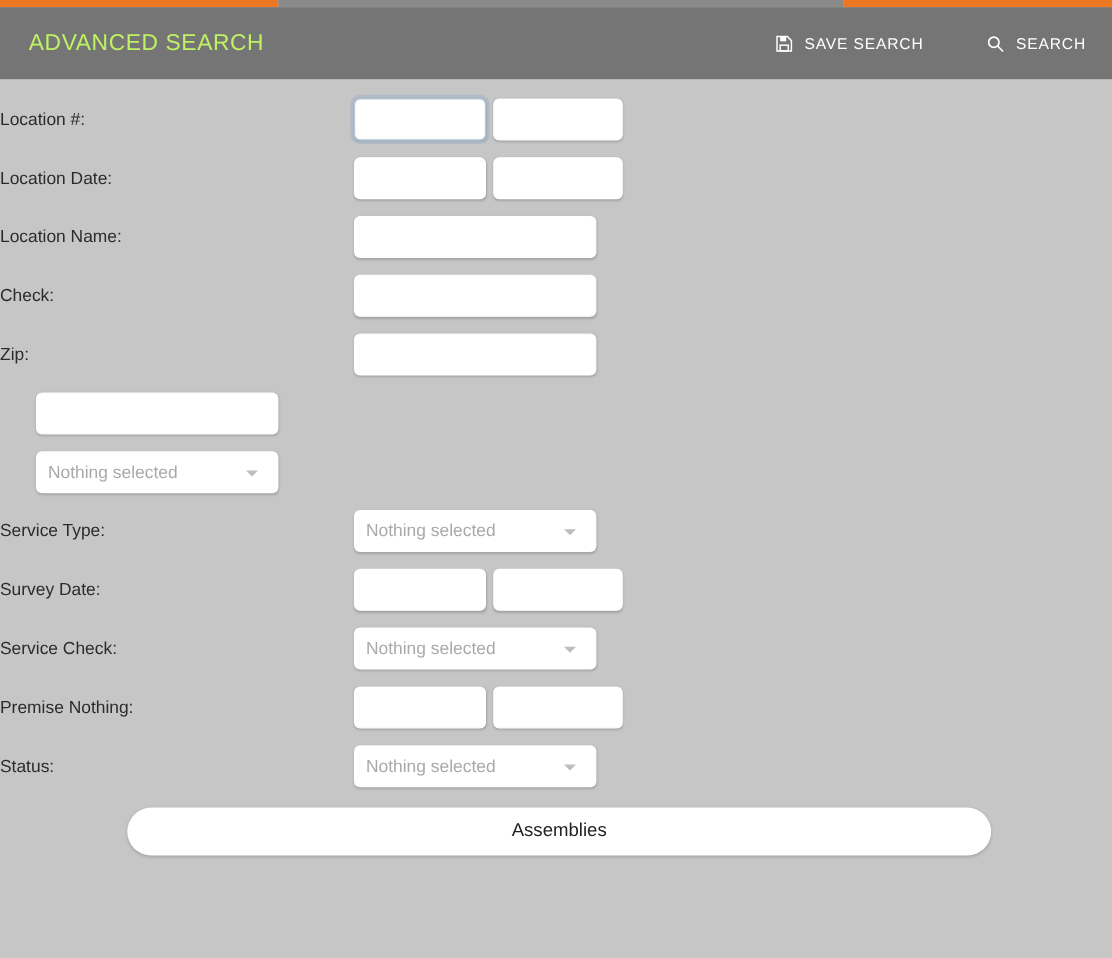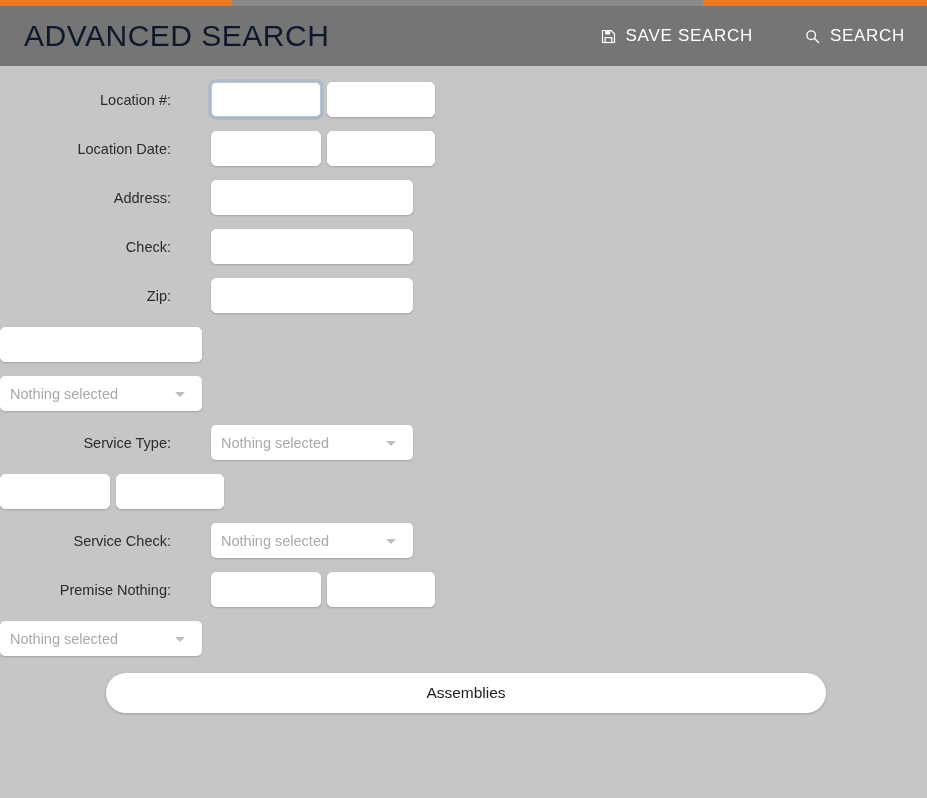--- a/index.html
+++ b/index.html
@@ -28,39 +28,39 @@
   
   .header {
     height: 60px;
     background: #757575;
     display: flex;
     align-items: center;
     padding: 0 22px 0 24px;
     position: relative;
   }
   .app-title {
-    color: #0f172a;
-    font-size: 30px;
+    color: #bef264;
+    font-size: 19px;
     letter-spacing: 0.5px;
     font-weight: 400;
     line-height: 1;
     white-space: nowrap;
   }
   .header-actions {
     margin-left: auto;
     display: flex;
     align-items: center;
     gap: 52px;
   }
   .header-btn {
     display: flex;
     align-items: center;
     gap: 9px;
     color: #ffffff;
-    font-size: 17px;
+    font-size: 13px;
     letter-spacing: 0.7px;
     cursor: pointer;
     user-select: none;
     white-space: nowrap;
   }
   .header-btn .icon-wrap {
     display: inline-flex;
     align-items: center;
     justify-content: center;
     width: 16px;
@@ -71,31 +71,32 @@
   
   .form-area {
     padding-top: 9px;
   }
   .form-row {
     display: flex;
     align-items: center;
     height: 49px;
   }
   .form-label {
-    width: 211px;
-    text-align: right;
+    width: 265px;
+    text-align: left;
     padding-right: 40px;
     font-size: 14.5px;
     color: #2b2b2b;
     white-space: nowrap;
   }
   .field-zone {
     display: flex;
     align-items: center;
     gap: 6px;
+    padding-left: 30px;
   }
 
   .txt {
     height: 35px;
     background: #ffffff;
     border: 1px solid #ffffff;
     border-radius: 5px;
     box-shadow: 0 1px 2px rgba(0,0,0,0.18);
     font-family: "Liberation Sans", sans-serif;
     font-size: 14px;
@@ -213,27 +214,27 @@
   </div>
 
   <div class="form-row">
     <div class="form-label">Location Date:</div>
     <div class="field-zone">
       <input class="txt half-a" type="text" value="" style="">
       <input class="txt half-b" type="text" value="" style="">
     </div>
   </div>
 
-
-  <div class="form-row">
-    <div class="form-label">Address:</div>
+  <div class="form-row">
+    <div class="form-label">Location Name:</div>
     <div class="field-zone">
       <input class="txt single" type="text" value="" style="">
     </div>
   </div>
+
 
   <div class="form-row">
     <div class="form-label">Check:</div>
     <div class="field-zone">
       <input class="txt single" type="text" value="" style="">
     </div>
   </div>
 
 
   <div class="form-row">
@@ -262,20 +263,21 @@
     <div class="form-label">Service Type:</div>
     <div class="field-zone">
       <div class="sel">
         <span class="sel-text">Nothing selected</span>
         <span class="caret"></span>
       </div>
     </div>
   </div>
 
   <div class="form-row">
+    <div class="form-label">Survey Date:</div>
     <div class="field-zone">
       <input class="txt half-a" type="text" value="" style="">
       <input class="txt half-b" type="text" value="" style="">
     </div>
   </div>
 
   <div class="form-row">
     <div class="form-label">Service Check:</div>
     <div class="field-zone">
       <div class="sel">
@@ -287,20 +289,21 @@
 
   <div class="form-row">
     <div class="form-label">Premise Nothing:</div>
     <div class="field-zone">
       <input class="txt half-a" type="text" value="" style="">
       <input class="txt half-b" type="text" value="" style="">
     </div>
   </div>
 
   <div class="form-row">
+    <div class="form-label">Status:</div>
     <div class="field-zone">
       <div class="sel">
         <span class="sel-text">Nothing selected</span>
         <span class="caret"></span>
       </div>
     </div>
   </div>
 
 </div>
 

